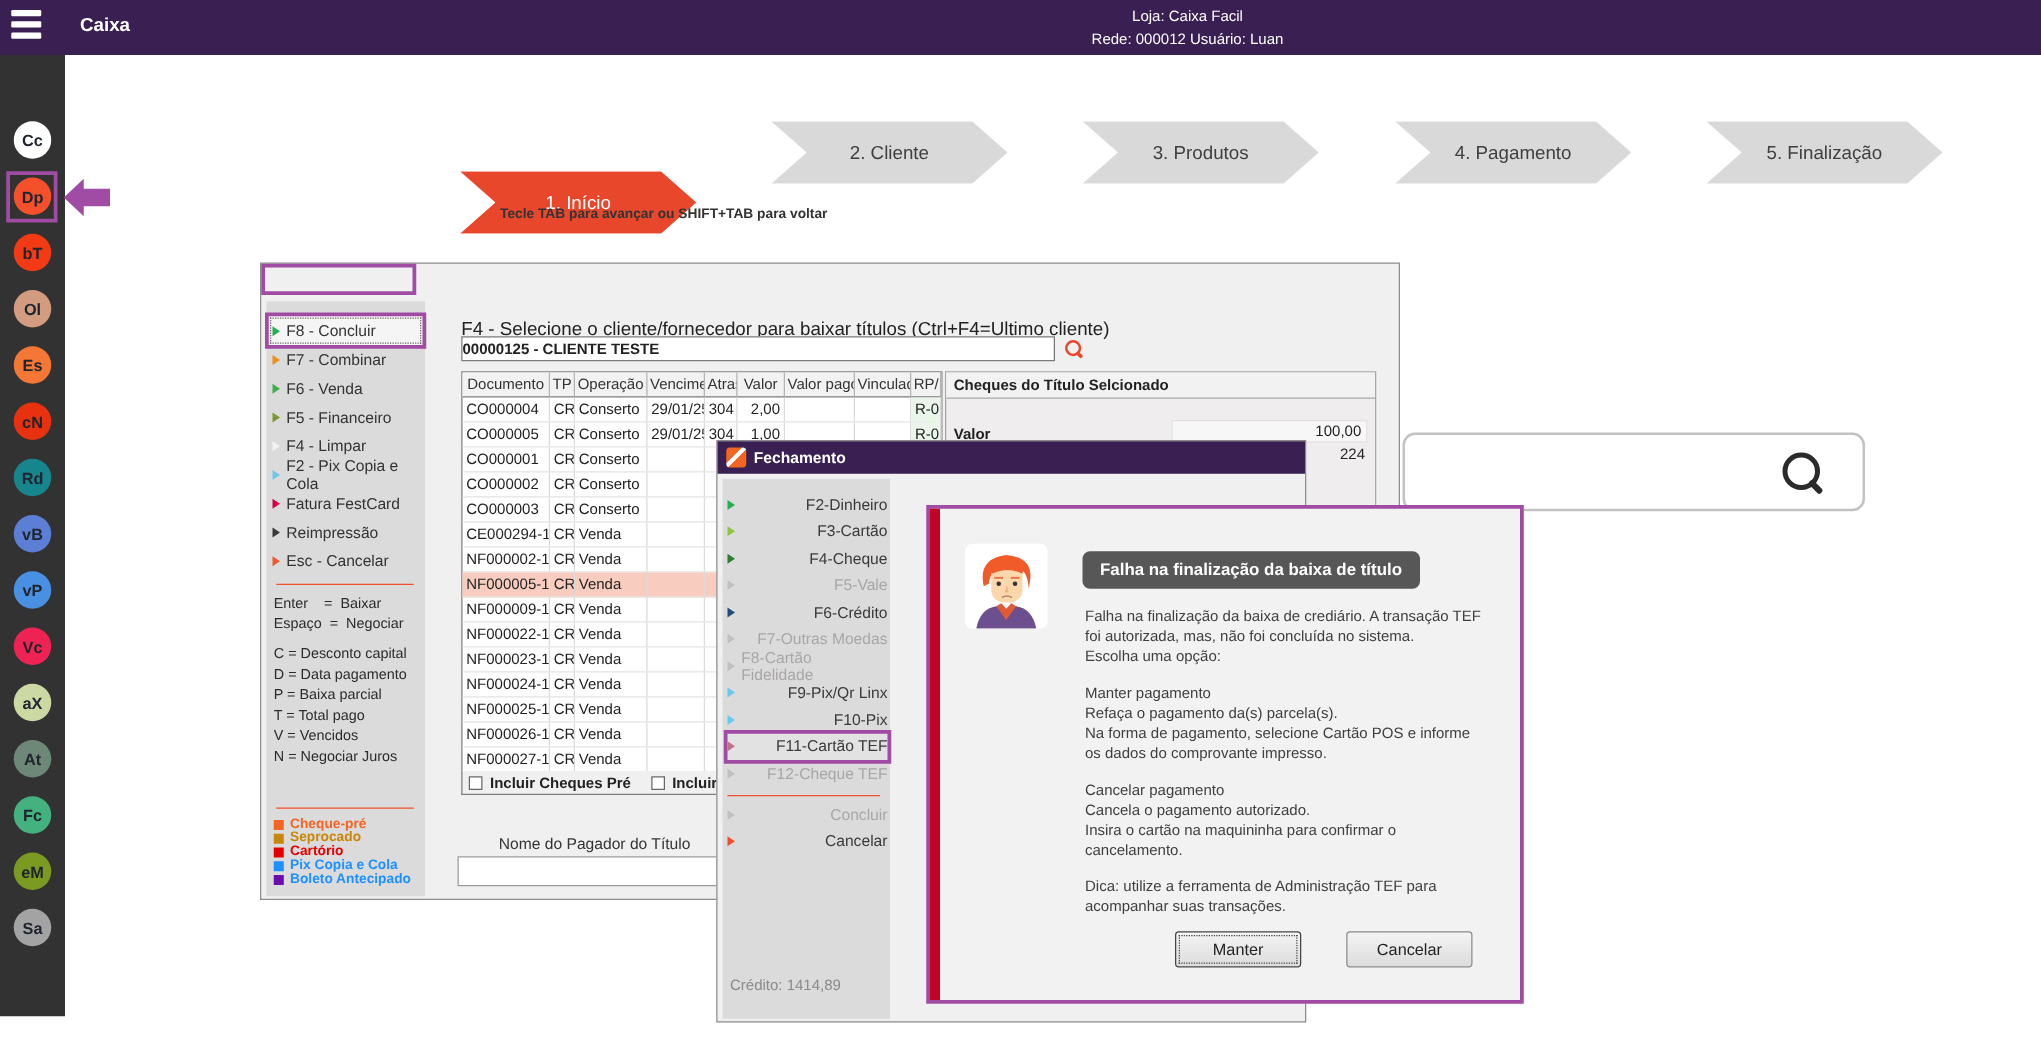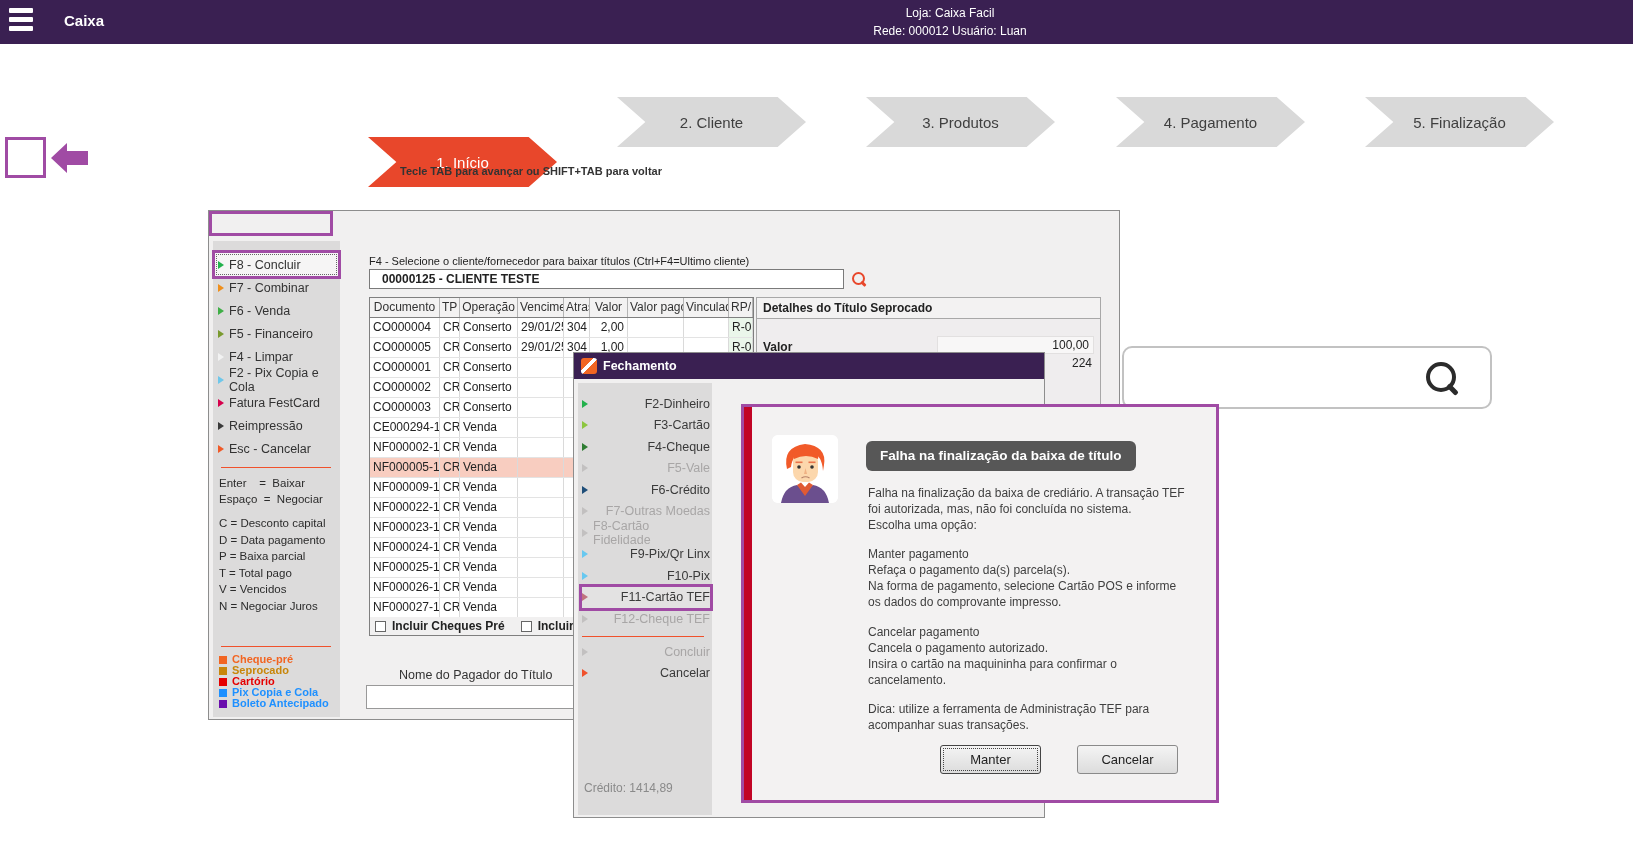--- a/index.html
+++ b/index.html
@@ -49,24 +49,24 @@
   .bmenu-item.focus{background:#f6f5f5;outline:1px dotted #666;outline-offset:-2px;box-shadow:0 0 0 3px #a04ba4;}
   .tri{width:0;height:0;border-top:4px solid transparent;border-bottom:4px solid transparent;
        border-left:6px solid #999;margin-right:5px;flex:0 0 auto;}
   .orange-div{position:absolute;height:1px;background:#f0512c;}
   .sc-keys{position:absolute;left:10px;top:264px;font-size:11.5px;color:#2b2b2b;line-height:16px;white-space:pre;}
   .sc-letters{position:absolute;left:10px;top:304px;font-size:11.5px;color:#2b2b2b;line-height:16.5px;}
   .legend{position:absolute;left:10px;top:443px;}
   .lg-row{display:flex;align-items:center;height:11px;font-size:11px;font-weight:bold;line-height:11px;}
   .lg-sq{width:8px;height:8px;margin-right:5px;flex:0 0 auto;}
 
-  .client-label{position:absolute;left:160px;top:44px;font-size:11px;color:#222;}
+  .client-label{position:absolute;left:160px;top:44px;font-size:15px;color:#222;}
   .client-input{position:absolute;left:160px;top:58px;width:475px;height:20px;box-sizing:border-box;
                 border:1px solid #7a7a7a;background:#fff;font-family:"Liberation Sans",sans-serif;
-                font-size:12px;font-weight:bold;color:#222;padding:0 12px;}
+                font-size:12px;font-weight:bold;color:#222;padding:0 0;}
   .mini-mag{position:absolute;left:643px;top:61px;width:9px;height:9px;border:2.4px solid #e8472b;border-radius:50%;}
   .mini-mag::after{content:'';position:absolute;width:2.5px;height:6px;background:#e8472b;left:8px;top:7px;
                    transform:rotate(-45deg);border-radius:1px;}
 
   .btable{position:absolute;left:160px;top:86px;width:383px;box-sizing:content-box;border:1px solid #7f7f7f;background:#fff;}
   .thead{display:flex;background:#f3f2f2;border-bottom:1px solid #7f7f7f;height:19px;}
   .th{font-size:12px;color:#333;line-height:19px;border-right:1px solid #b4b4b4;box-sizing:border-box;
       padding:0 2px;overflow:hidden;white-space:nowrap;}
   .tr{display:flex;height:20px;border-bottom:1px solid #e3e3e3;box-sizing:border-box;cursor:pointer;}
   .td{font-size:12px;color:#222;line-height:19px;border-right:1px solid #dadada;box-sizing:border-box;
@@ -138,20 +138,37 @@
         <span></span>
         <span></span>
       </div>
     <div class="app-title">Caixa</div>
     <div class="store-info">
       <div>Loja: Caixa  Facil</div>
       <div>Rede: 000012 Usuário: Luan</div>
     </div>
   </div>
 
+  <div class="sidebar">
+      <div class="side-icon" style="top: 53px; background: rgb(255, 255, 255);">Cc</div>
+      <div class="side-icon" style="top: 98px; background: rgb(244, 80, 44);">Dp</div>
+      <div class="side-icon" style="top: 143px; background: rgb(242, 59, 20);">bT</div>
+      <div class="side-icon" style="top: 188px; background: rgb(211, 155, 127);">Ol</div>
+      <div class="side-icon" style="top: 233px; background: rgb(244, 119, 53);">Es</div>
+      <div class="side-icon" style="top: 278px; background: rgb(232, 50, 15);">cN</div>
+      <div class="side-icon" style="top: 323px; background: rgb(23, 133, 142);">Rd</div>
+      <div class="side-icon" style="top: 368px; background: rgb(91, 127, 212);">vB</div>
+      <div class="side-icon" style="top: 413px; background: rgb(74, 144, 226);">vP</div>
+      <div class="side-icon" style="top: 458px; background: rgb(239, 35, 83);">Vc</div>
+      <div class="side-icon" style="top: 503px; background: rgb(204, 217, 163);">aX</div>
+      <div class="side-icon" style="top: 548px; background: rgb(110, 136, 120);">At</div>
+      <div class="side-icon" style="top: 593px; background: rgb(67, 178, 126);">Fc</div>
+      <div class="side-icon" style="top: 638px; background: rgb(122, 154, 33);">eM</div>
+      <div class="side-icon" style="top: 683px; background: rgb(163, 163, 163);">Sa</div>
+    </div>
   <div class="icon-hl-box"></div>
   <svg class="annot-arrow" width="38" height="36">
     <polygon points="0,18 16,3 16,11 37,11 37,25 16,25 16,33" fill="#a04ba4"></polygon>
   </svg>
 
   <div>
       <div class="step active" style="left: 368px; margin-top: 40px;">1. Início</div>
       <div class="step" style="left: 617px;">2. Cliente</div>
       <div class="step" style="left: 866px;">3. Produtos</div>
       <div class="step" style="left: 1116px;">4. Pagamento</div>
@@ -424,21 +441,21 @@
       <div class="cbx"></div>
       <div class="cbx-label">Incluir Cheques Pré</div>
       <div class="cbx" style="margin-left:16px;"></div>
       <div class="cbx-label">Incluir E</div>
     </div>
 
     <div class="payer-label">Nome do Pagador do Título</div>
     <input class="payer-input" value="" style="">
 
     <div class="details">
-      <div class="det-head">Detalhes do Título Seprocado</div>
+      <div class="det-head">Cheques do Título Selcionado</div>
       <div class="det-valor">Valor</div>
       <div class="det-valbox">100,00</div>
       <div class="det-224">224</div>
     </div>
   </div>
 
   <div class="search-bar">
     <input class="search-input" value="" style="">
     <div class="big-mag"></div>
   </div>

